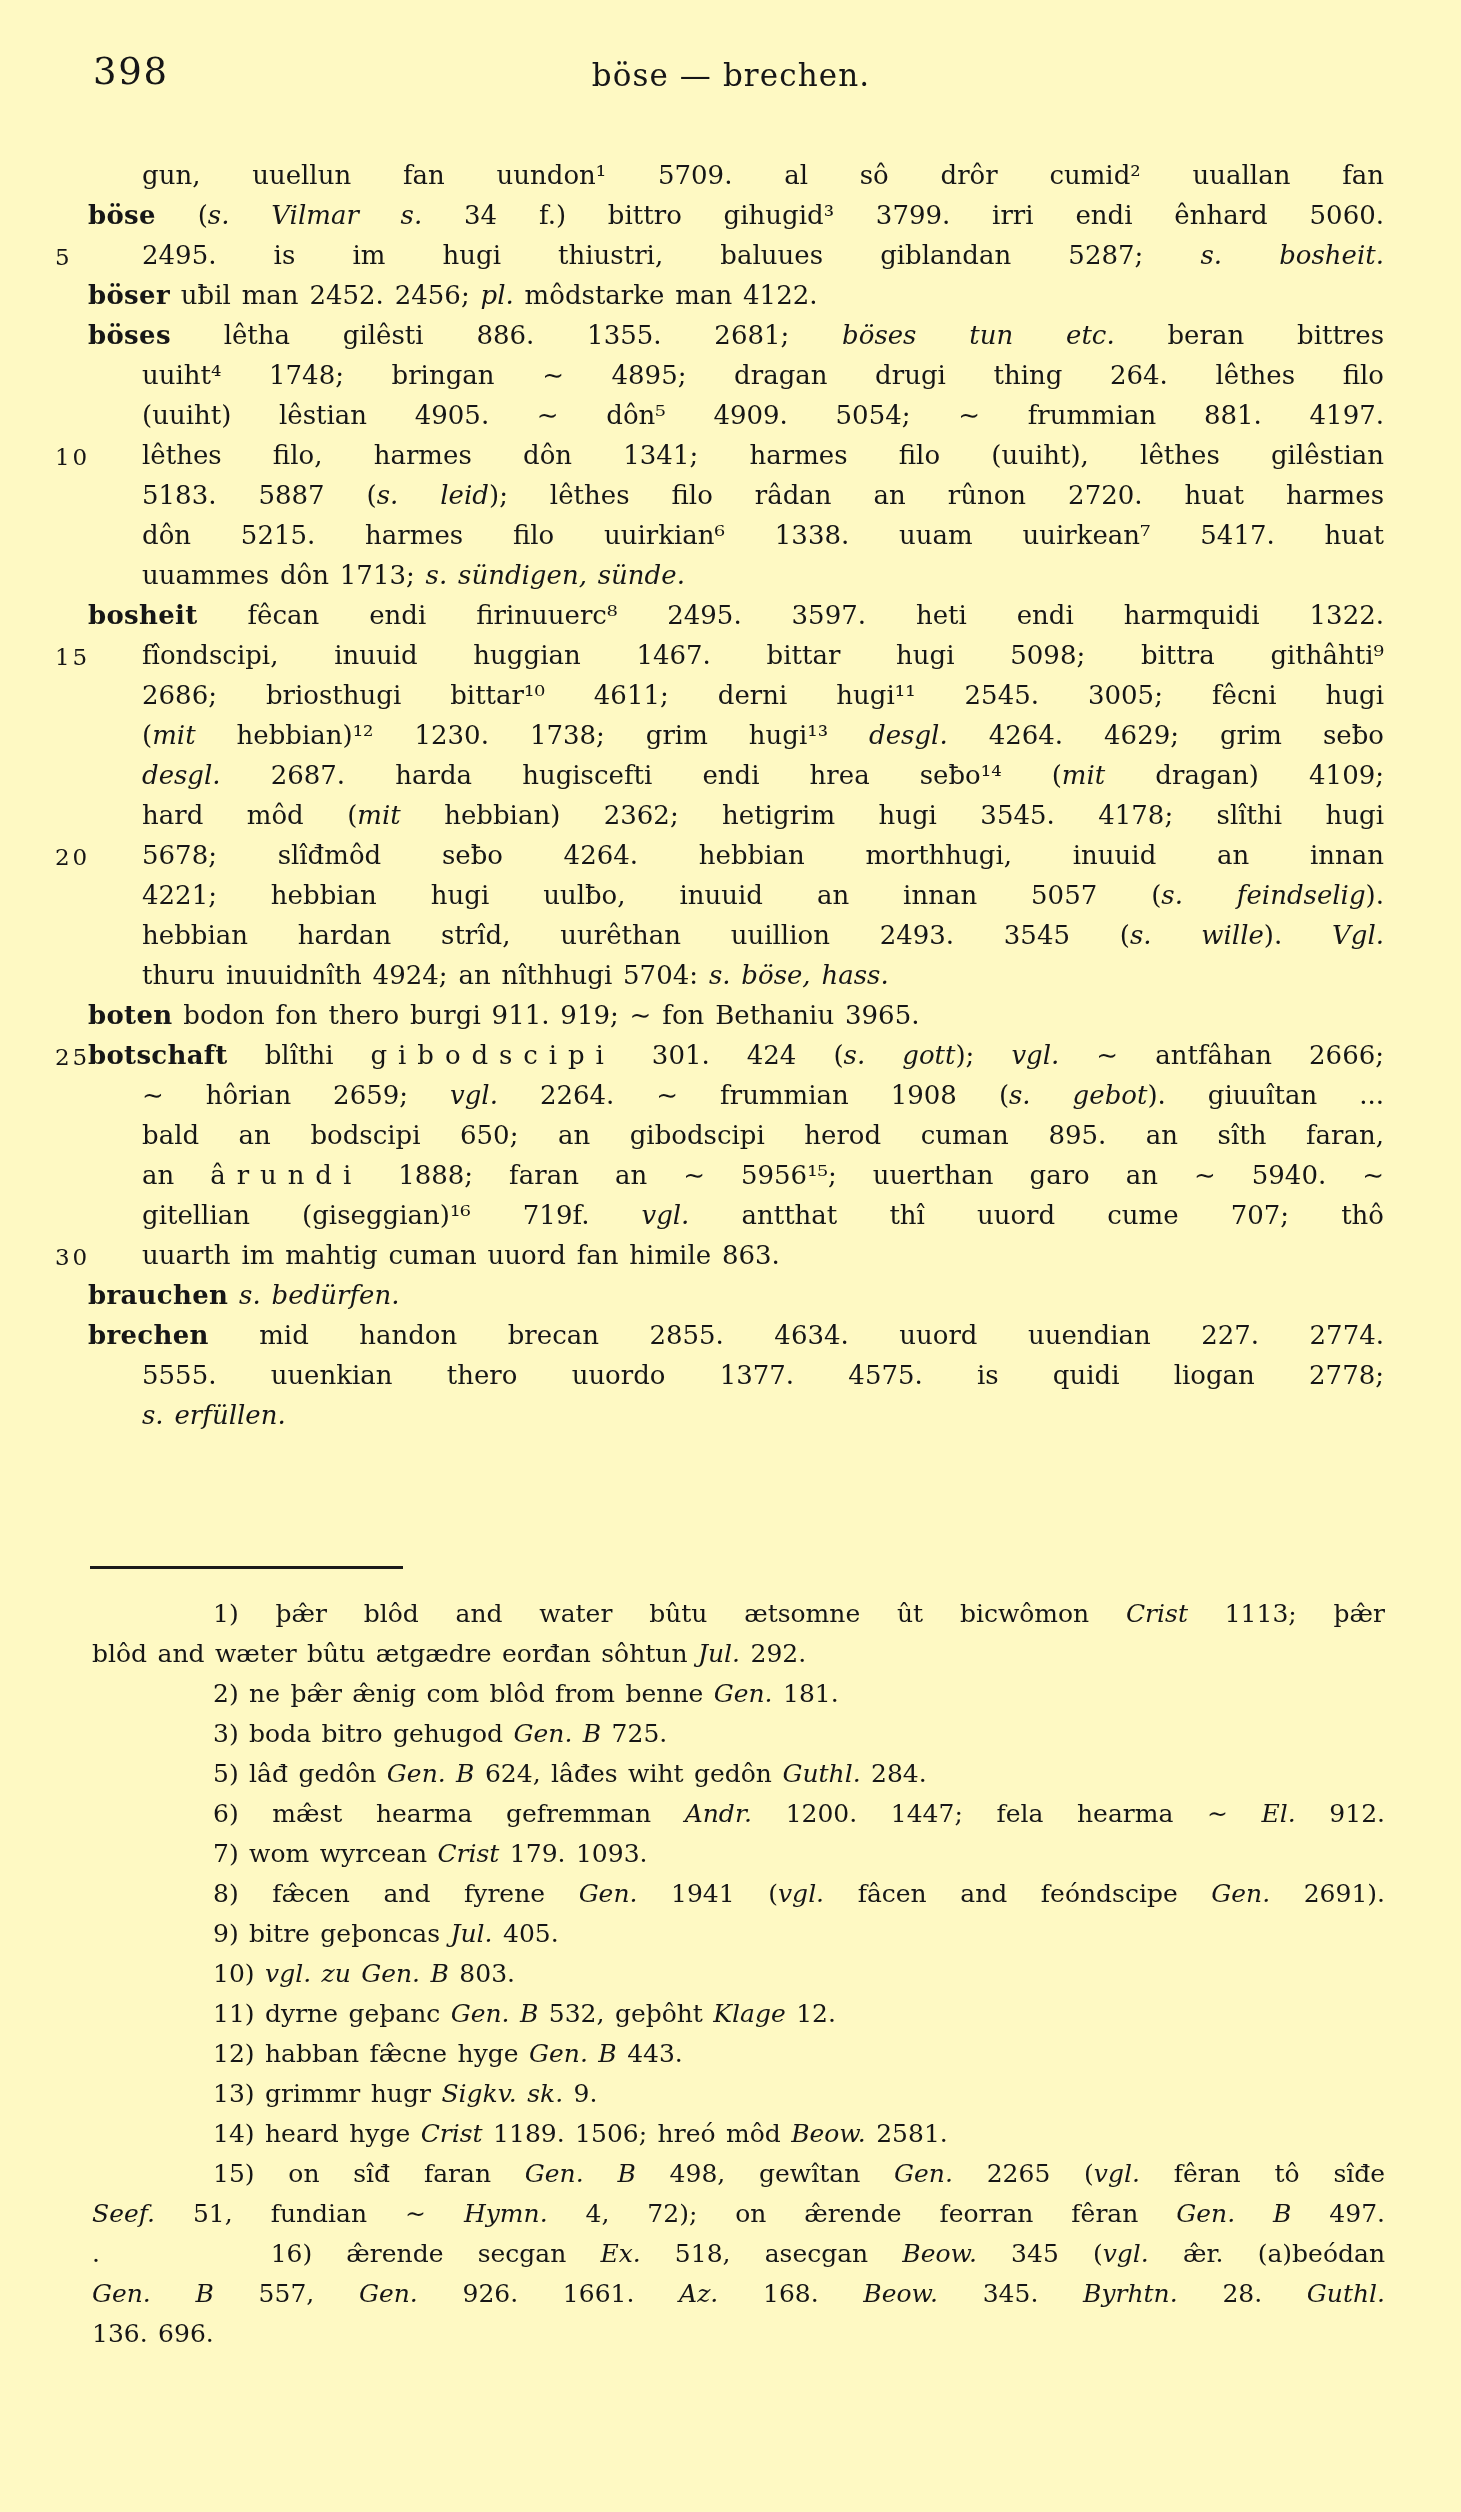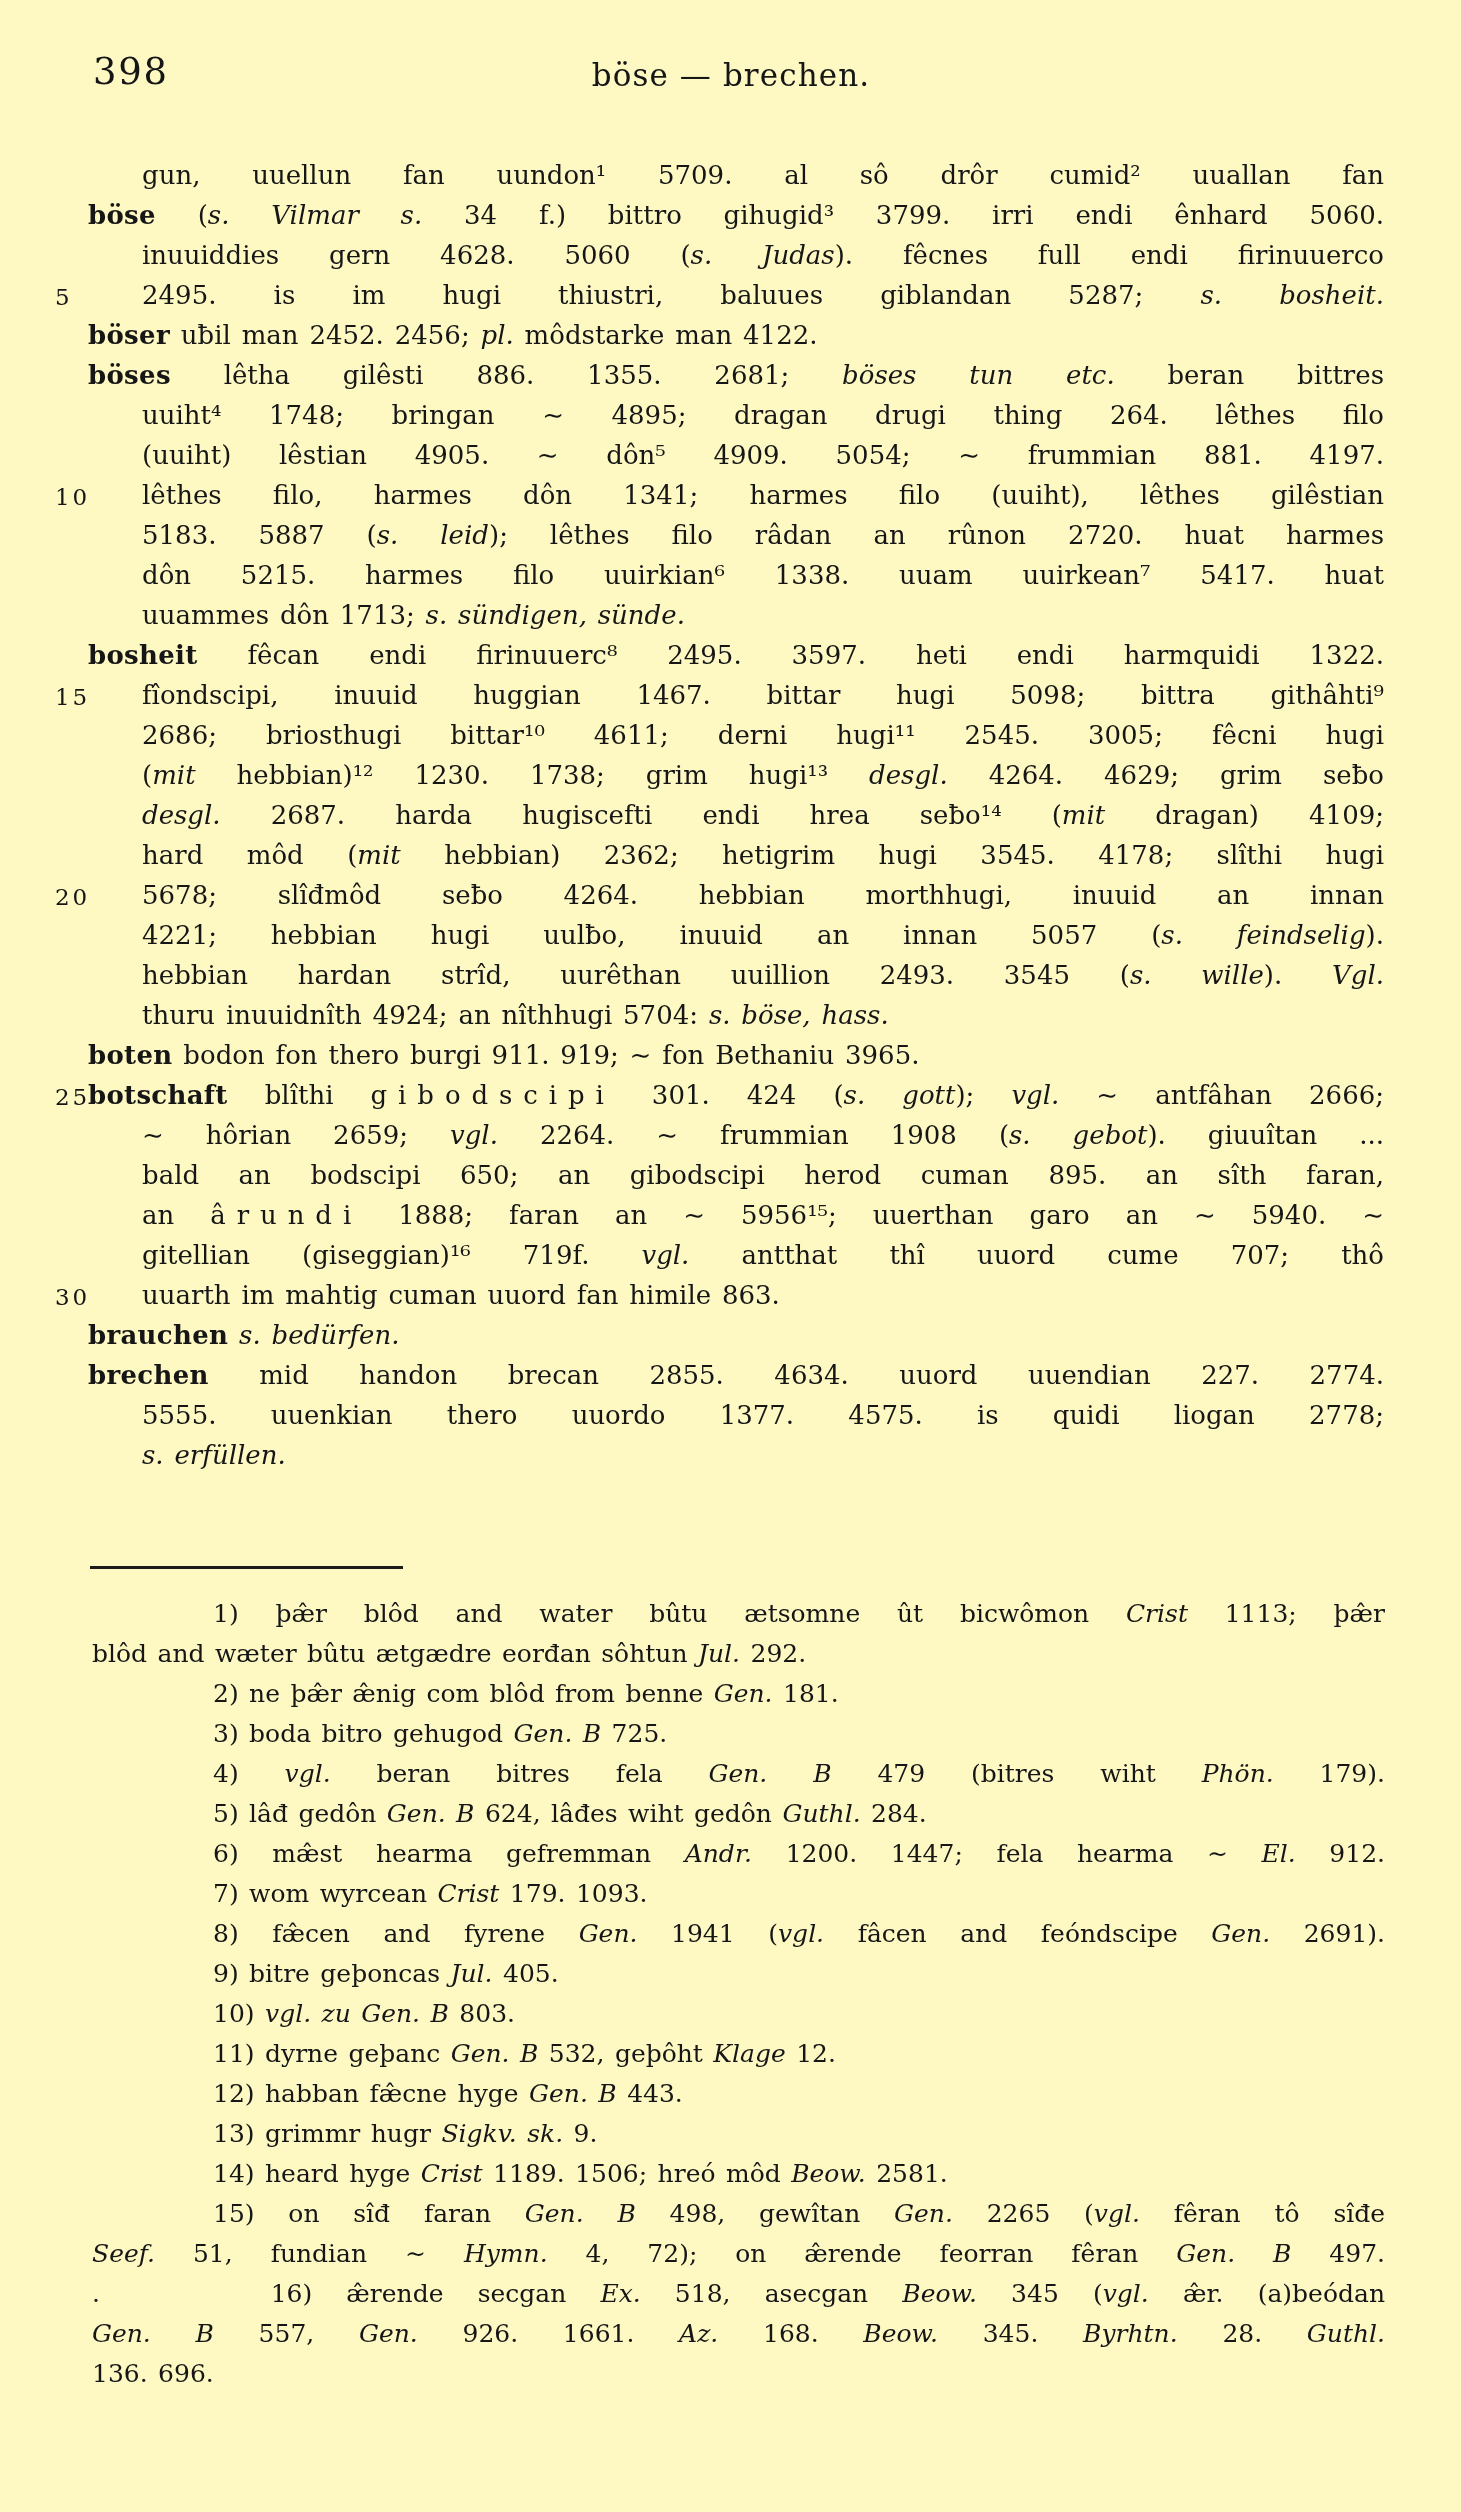--- a/index.html
+++ b/index.html
@@ -46,21 +46,20 @@
 </style>
 </head>
 <body>
 
 <div class="page">
   <div class="pagenum">398</div>
   <div class="runhead">böse — brechen.</div>
   <div class="main">
       <div class="tline just ind"><span>gun, uuellun fan uundon¹ 5709. al sô drôr cumid² uuallan fan</span></div>
       <div class="tline just"><span class="b">böse</span><span> (</span><span class="i">s. Vilmar s.</span><span> 34 f.) bittro gihugid³ 3799. irri endi ênhard 5060.</span></div>
-      <div class="tline just ind"><span>inuuiddies gern 4628. 5060 (</span><span class="i">s. Judas</span><span>). fêcnes full endi firinuuerco</span></div>
       <div class="tline just ind"><span class="lineno">5</span><span>2495. is im hugi thiustri, baluues giblandan 5287; </span><span class="i">s. bosheit.</span></div>
       <div class="tline"><span class="b">böser</span><span> uƀil man 2452. 2456; </span><span class="i">pl.</span><span> môdstarke man 4122.</span></div>
       <div class="tline just"><span class="b">böses</span><span> lêtha gilêsti 886. 1355. 2681; </span><span class="i">böses tun etc.</span><span> beran bittres</span></div>
       <div class="tline just ind"><span>uuiht⁴ 1748; bringan ∼ 4895; dragan drugi thing 264. lêthes filo</span></div>
       <div class="tline just ind"><span>(uuiht) lêstian 4905. ∼ dôn⁵ 4909. 5054; ∼ frummian 881. 4197.</span></div>
       <div class="tline just ind"><span class="lineno">10</span><span>lêthes filo, harmes dôn 1341; harmes filo (uuiht), lêthes gilêstian</span></div>
       <div class="tline just ind"><span>5183. 5887 (</span><span class="i">s. leid</span><span>); lêthes filo râdan an rûnon 2720. huat harmes</span></div>
       <div class="tline just ind"><span>dôn 5215. harmes filo uuirkian⁶ 1338. uuam uuirkean⁷ 5417. huat</span></div>
       <div class="tline ind"><span>uuammes dôn 1713; </span><span class="i">s. sündigen, sünde.</span></div>
       <div class="tline just"><span class="b">bosheit</span><span> fêcan endi firinuuerc⁸ 2495. 3597. heti endi harmquidi 1322.</span></div>
@@ -84,21 +83,20 @@
       <div class="tline just"><span class="b">brechen</span><span> mid handon brecan 2855. 4634. uuord uuendian 227. 2774.</span></div>
       <div class="tline just ind"><span>5555. uuenkian thero uuordo 1377. 4575. is quidi liogan 2778;</span></div>
       <div class="tline ind"><span class="i">s. erfüllen.</span></div>
     </div>
   <div class="rule"></div>
   <div class="fnotes">
       <div class="tline just fnum"><span>1) þæ̂r blôd and water bûtu ætsomne ût bicwômon </span><span class="i">Crist</span><span> 1113; þæ̂r</span></div>
       <div class="tline"><span>blôd and wæter bûtu ætgædre eorđan sôhtun </span><span class="i">Jul.</span><span> 292.</span></div>
       <div class="tline fnum"><span>2) ne þæ̂r æ̂nig com blôd from benne </span><span class="i">Gen.</span><span> 181.</span></div>
       <div class="tline fnum"><span>3) boda bitro gehugod </span><span class="i">Gen. B</span><span> 725.</span></div>
-      <div class="tline just fnum"><span>4) </span><span class="i">vgl.</span><span> beran bitres fela </span><span class="i">Gen. B</span><span> 479 (bitres wiht </span><span class="i">Phön.</span><span> 179).</span></div>
       <div class="tline fnum"><span>5) lâđ gedôn </span><span class="i">Gen. B</span><span> 624, lâđes wiht gedôn </span><span class="i">Guthl.</span><span> 284.</span></div>
       <div class="tline just fnum"><span>6) mæ̂st hearma gefremman </span><span class="i">Andr.</span><span> 1200. 1447; fela hearma ∼ </span><span class="i">El.</span><span> 912.</span></div>
       <div class="tline fnum"><span>7) wom wyrcean </span><span class="i">Crist</span><span> 179. 1093.</span></div>
       <div class="tline just fnum"><span>8) fæ̂cen and fyrene </span><span class="i">Gen.</span><span> 1941 (</span><span class="i">vgl.</span><span> fâcen and feóndscipe </span><span class="i">Gen.</span><span> 2691).</span></div>
       <div class="tline fnum"><span>9) bitre geþoncas </span><span class="i">Jul.</span><span> 405.</span></div>
       <div class="tline fnum"><span>10) </span><span class="i">vgl. zu Gen. B</span><span> 803.</span></div>
       <div class="tline fnum"><span>11) dyrne geþanc </span><span class="i">Gen. B</span><span> 532, geþôht </span><span class="i">Klage</span><span> 12.</span></div>
       <div class="tline fnum"><span>12) habban fæ̂cne hyge </span><span class="i">Gen. B</span><span> 443.</span></div>
       <div class="tline fnum"><span>13) grimmr hugr </span><span class="i">Sigkv. sk.</span><span> 9.</span></div>
       <div class="tline fnum"><span>14) heard hyge </span><span class="i">Crist</span><span> 1189. 1506; hreó môd </span><span class="i">Beow.</span><span> 2581.</span></div>

